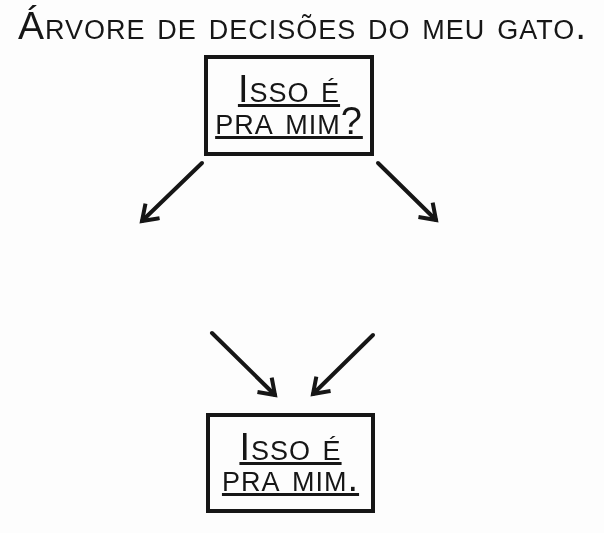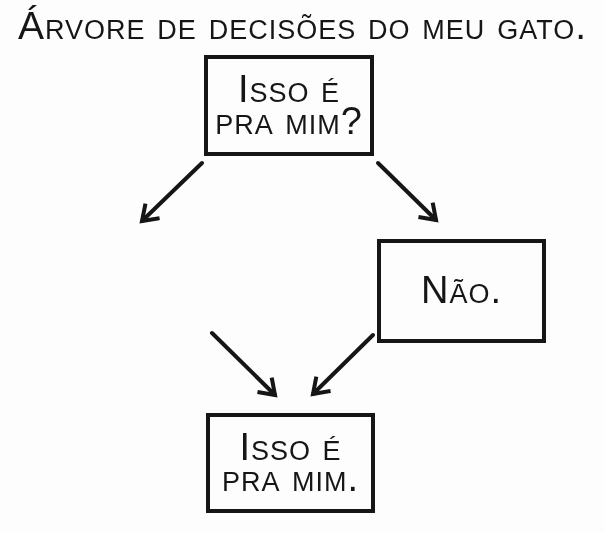--- a/index.html
+++ b/index.html
@@ -36,20 +36,21 @@
     align-items:center;
     justify-content:center;
     text-align:center;
   }
   .node .label{
     font-size:38px;
     font-variant:small-caps;
     letter-spacing:1px;
     line-height:0.82;
     white-space:pre-line;
+    text-decoration:underline;
   }
   .node-root  {left:204px;top:55px; width:170px;height:101px;}
   .node-yes   {left:37px; top:238px;width:168px;height:101px;}
   .node-no    {left:377px;top:239px;width:169px;height:104px;}
   .node-result{left:206px;top:413px;width:169px;height:100px;}
   .arrows{
     position:absolute;left:0;top:0;
     width:605px;height:533px;
     pointer-events:none;
   }
@@ -77,22 +78,19 @@
     <line x1="212" y1="333" x2="275" y2="395" marker-end="url(#arrowhead)"></line>
     <line x1="373" y1="335" x2="313" y2="394" marker-end="url(#arrowhead)"></line>
   </svg>
 
   <div class="node node-root">
     <span class="label">Isso é
 pra mim?</span>
   </div>
 
 
-  <div class="node node-no">
-    <span class="label">Não.</span>
-  </div>
 
   <div class="node node-result">
     <span class="label">Isso é
 pra mim.</span>
   </div>
 
 </div>
 
 </body></html>

